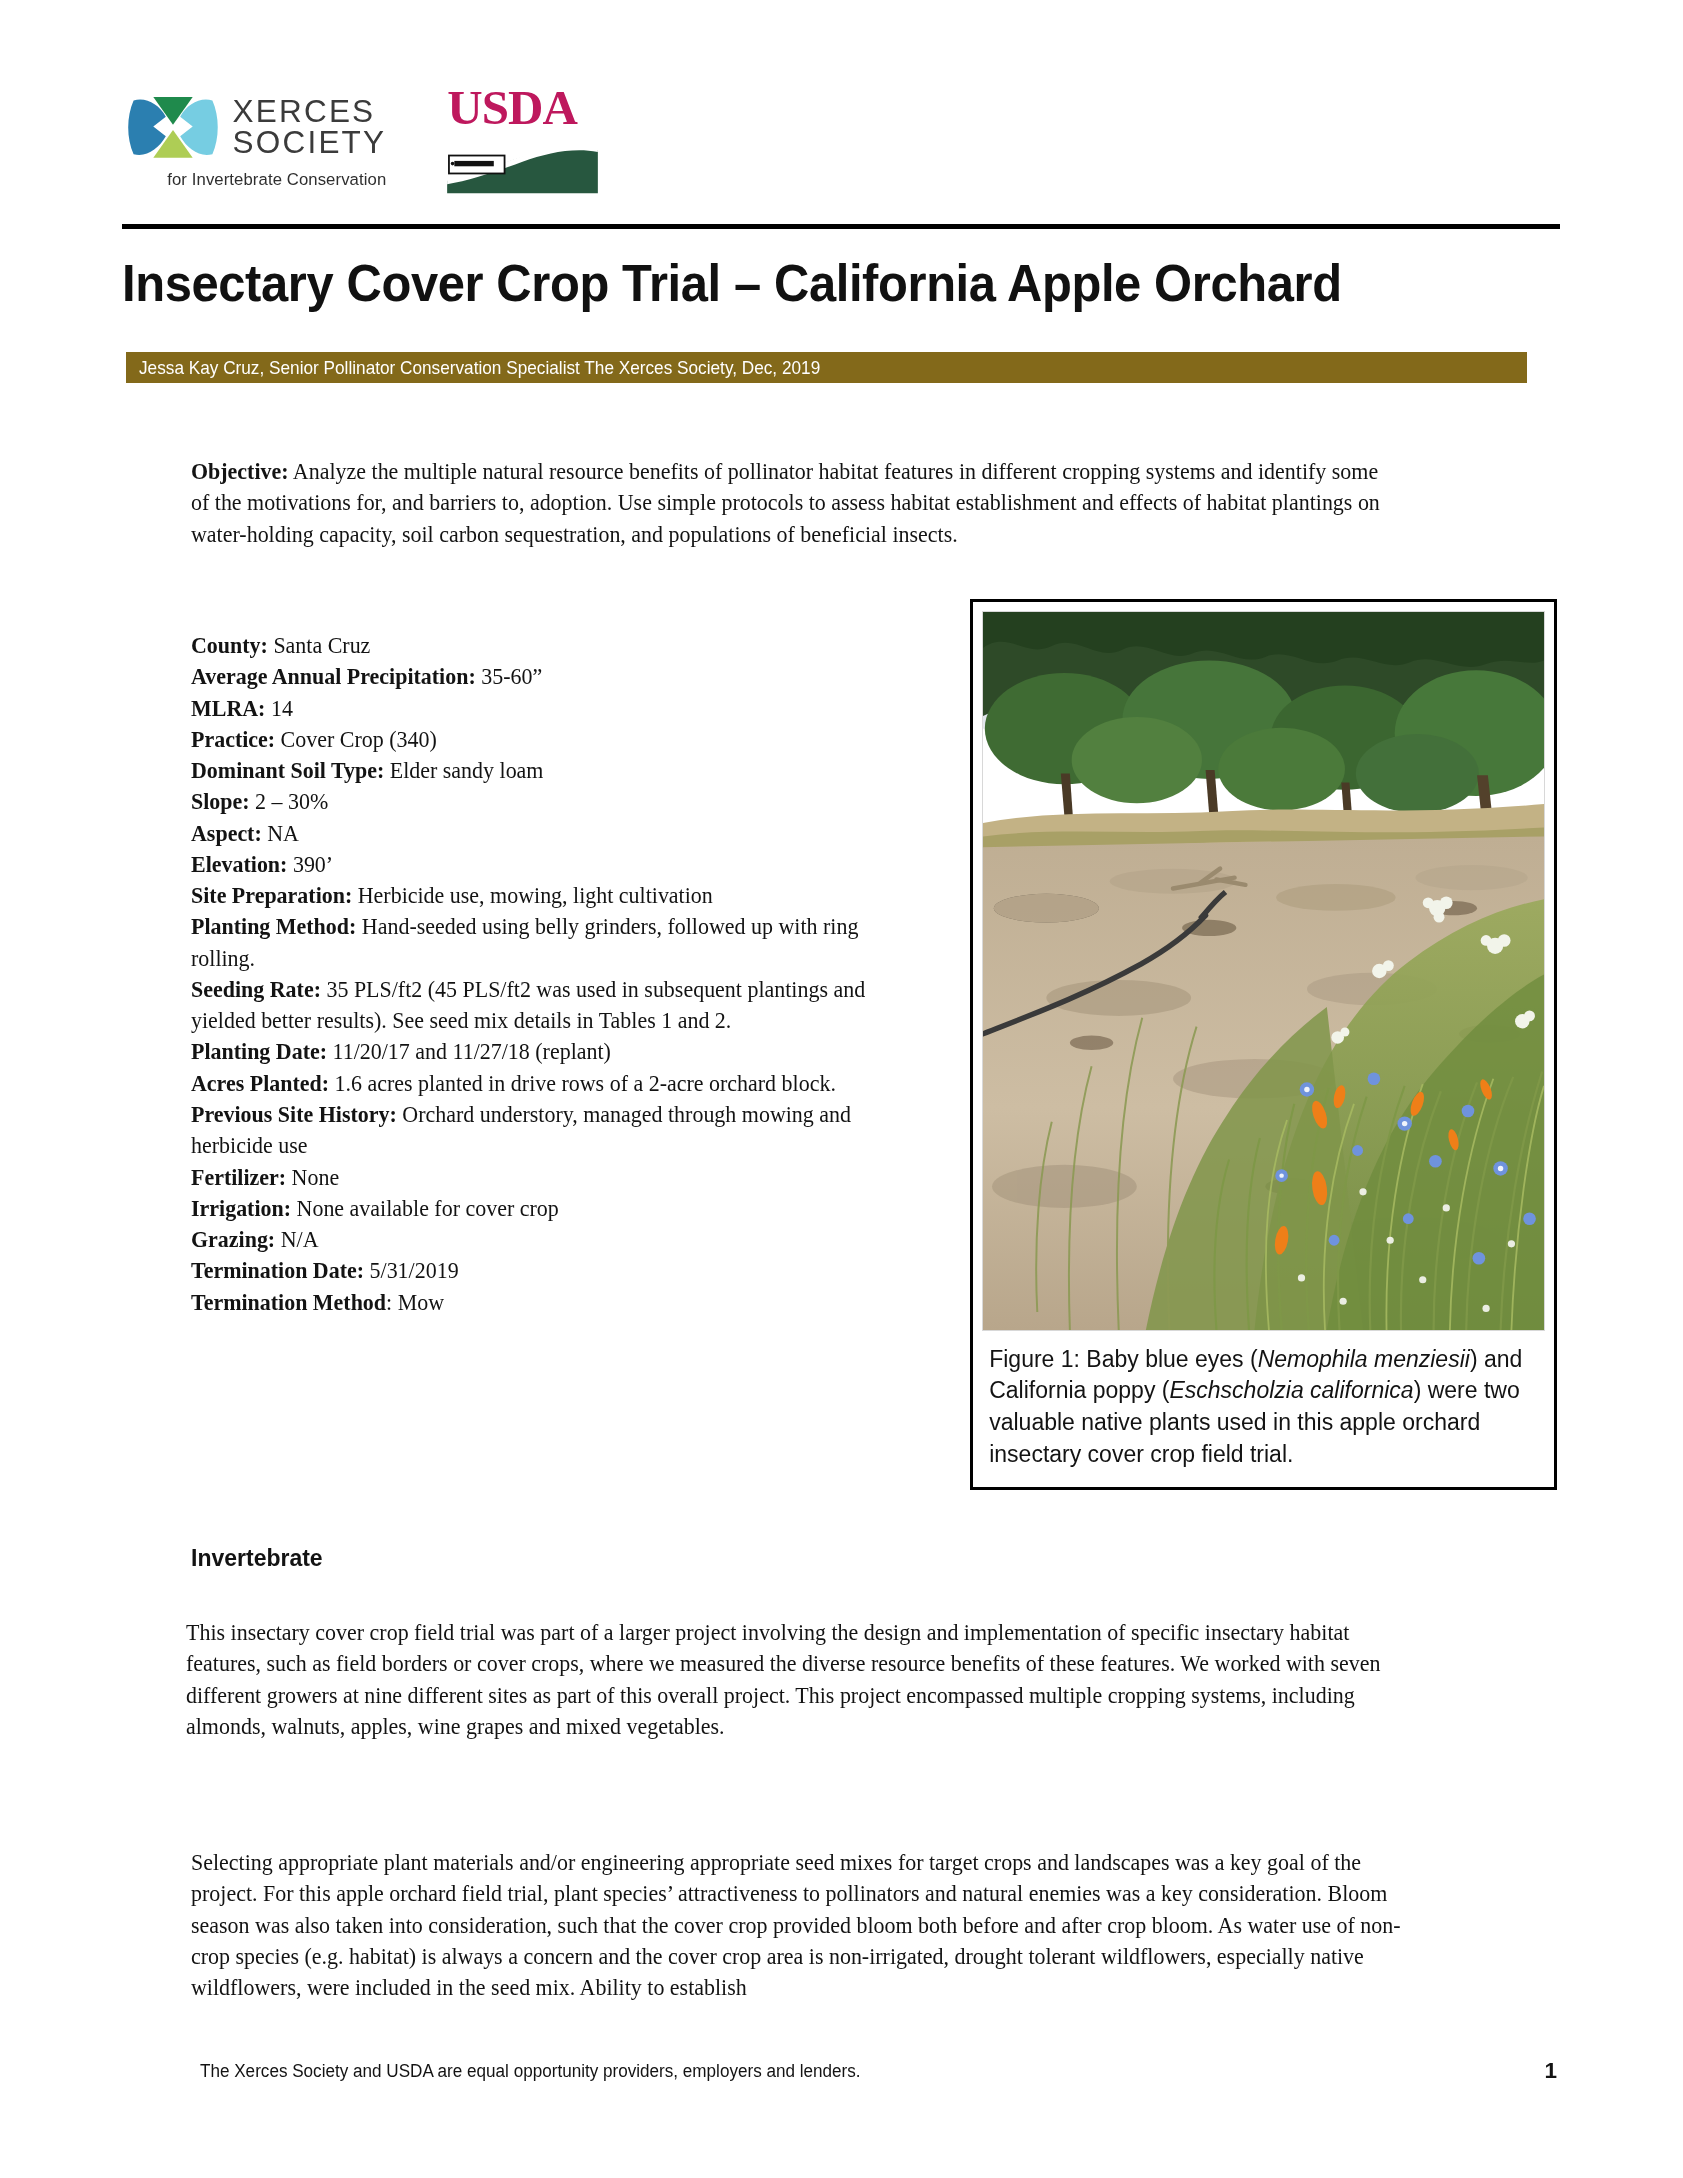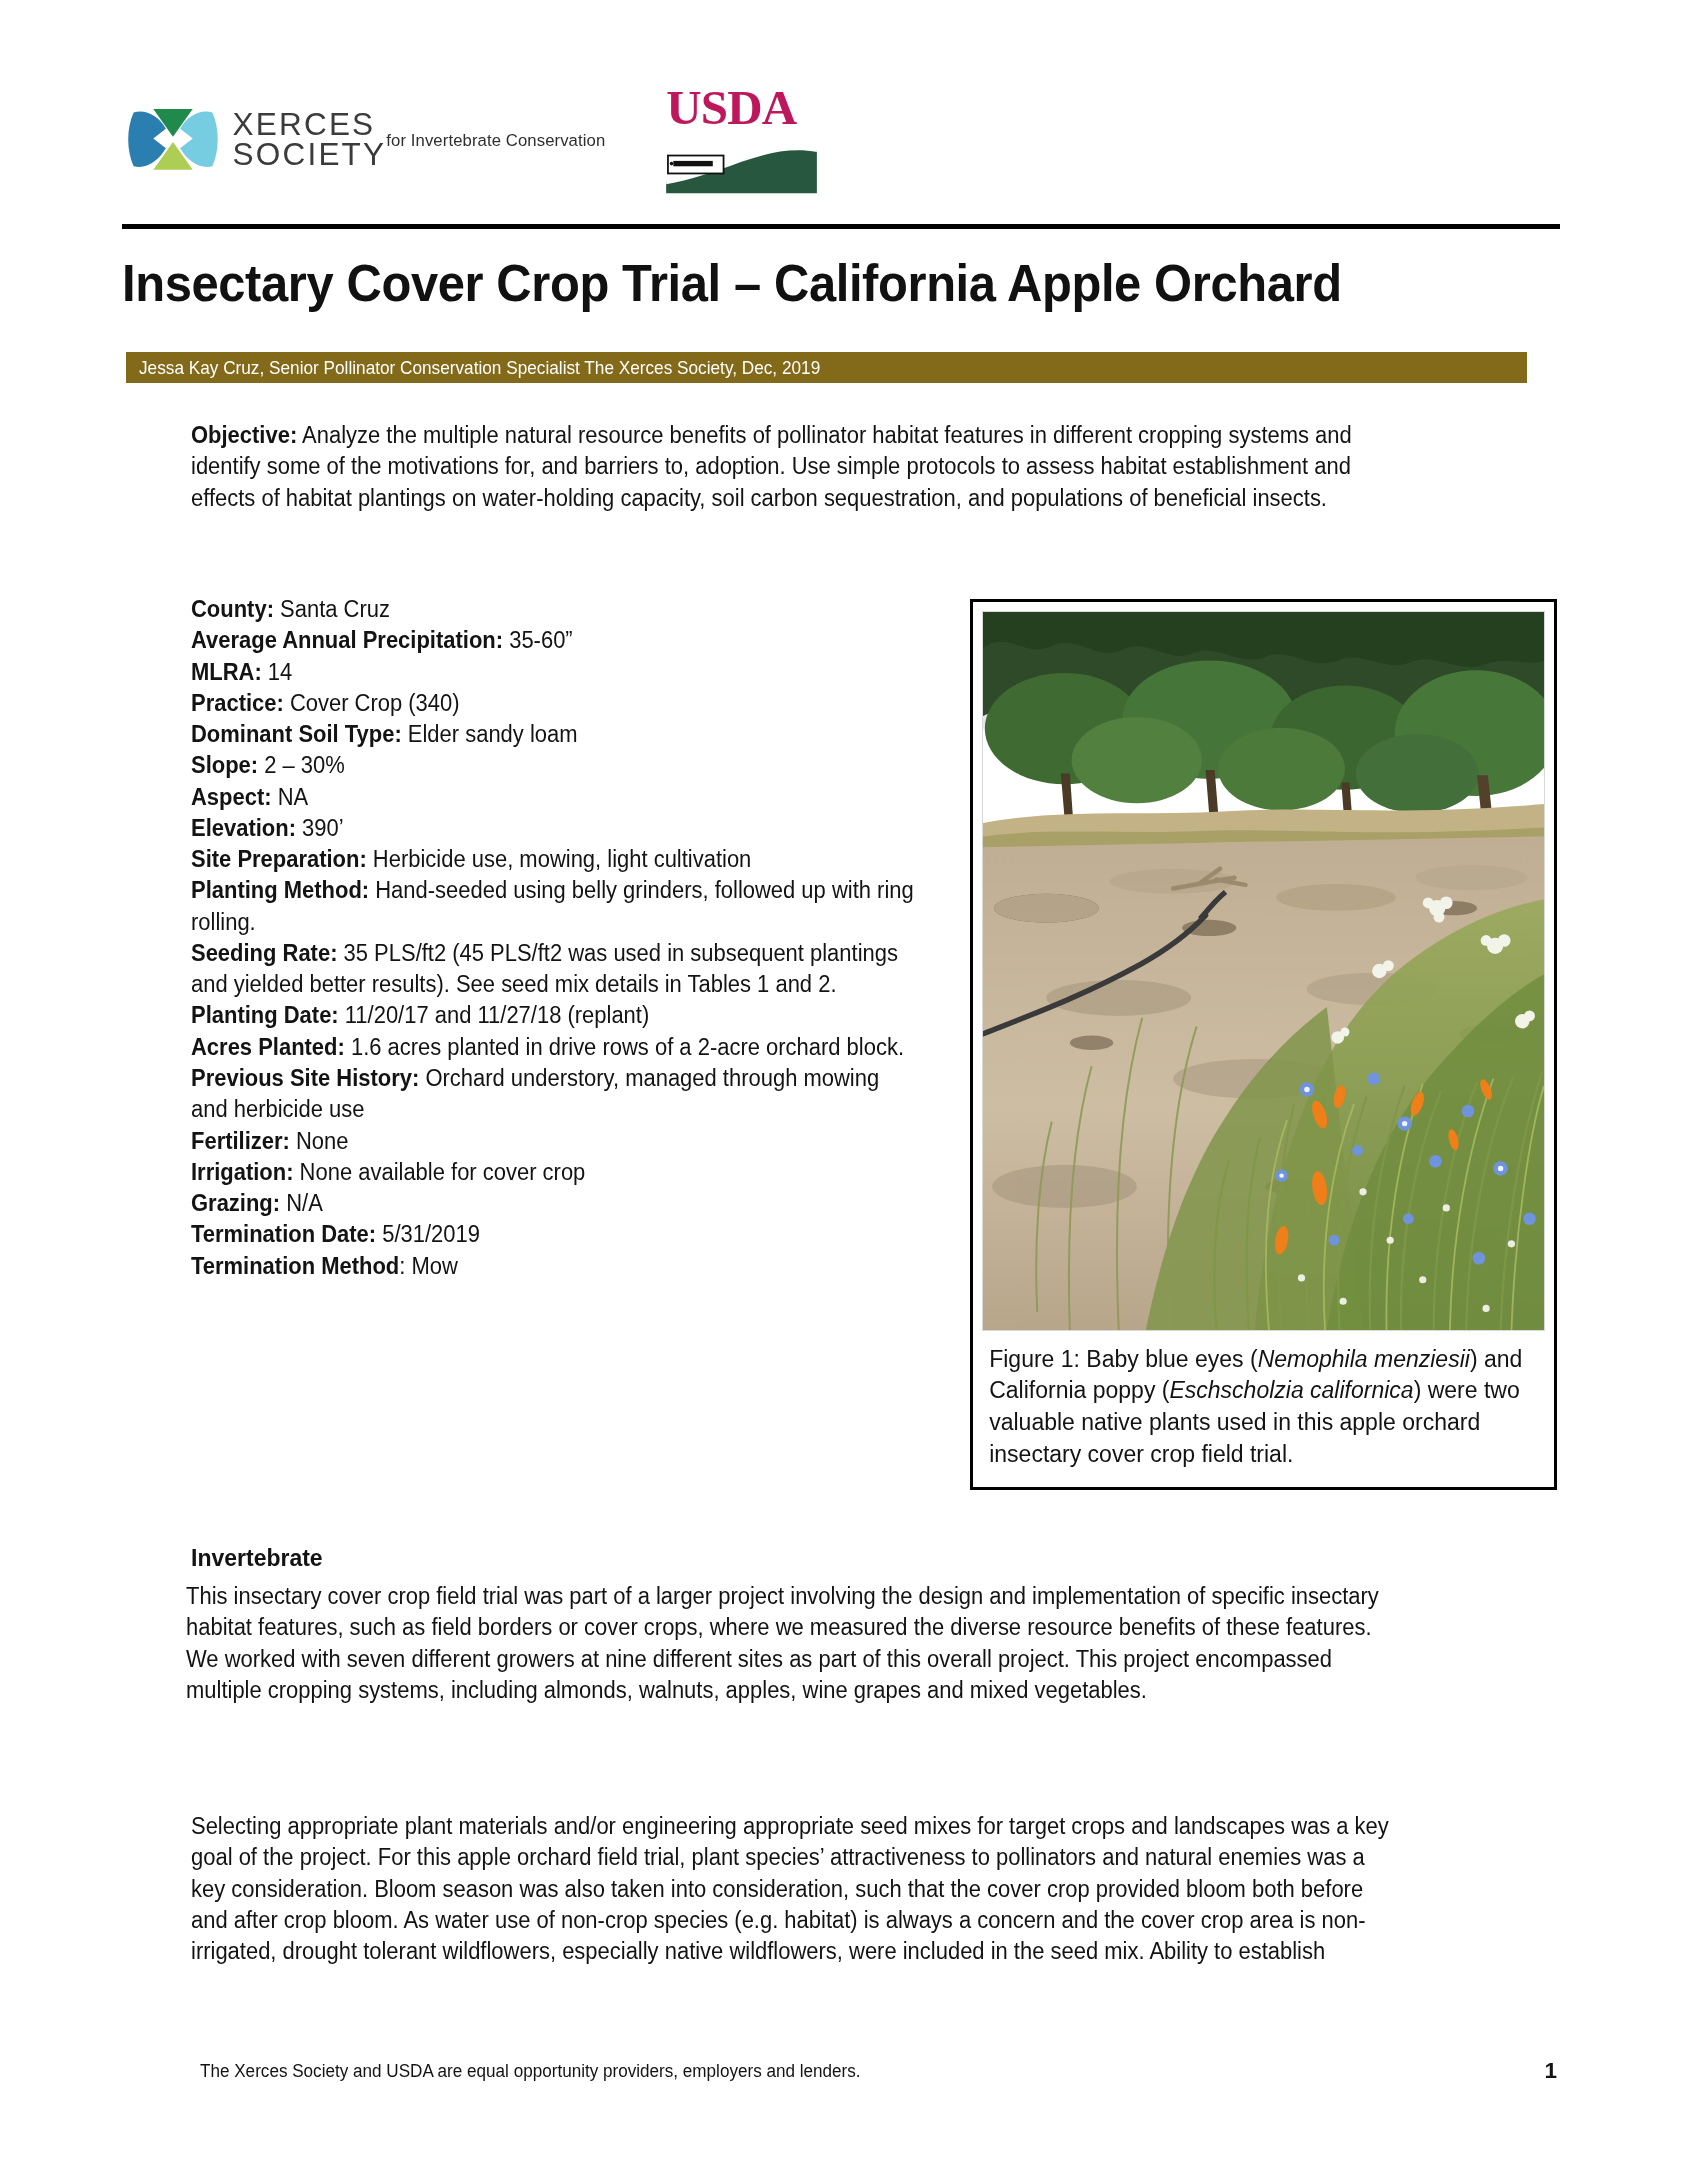--- a/index.html
+++ b/index.html
@@ -17,21 +17,21 @@
   .page { position: relative; width: 1683px; height: 2178px; padding: 0; }
 
   
   .logo-row {
     position: absolute;
     left: 126px; top: 83px;
     display: flex;
     align-items: center;
     gap: 61px;
   }
-  .xerces-logo { display: flex; flex-direction: row; align-items: center; }
+  .xerces-logo { display: flex; flex-direction: column; align-items: flex-end; }
   .xerces-top { display: flex; align-items: center; gap: 12.6px; }
   .xerces-mark { width: 94px; height: 77px; display: block; }
   .xerces-word { display: flex; flex-direction: column; line-height: 0.96; }
   .xerces-word span {
     font-family: "Liberation Sans", sans-serif;
     font-size: 31.5px;
     letter-spacing: 2.2px;
     color: #3b3b3b;
     font-weight: 400;
   }
@@ -92,21 +92,22 @@
     transform: scaleX(0.93);
     transform-origin: left center;
     white-space: nowrap;
   }
 
   
   .body-col {
     font-size: 23px;
     line-height: 1.36;
     color: #131313;
-    font-family: Liberation Sans, sans-serif;
+    font-family: Liberation Serif, serif;
+    margin-top: 36px;
   }
   .body-col b { font-weight: 700; }
   .squeeze { display: block; transform: scaleX(0.955); transform-origin: left top; }
 
   
   .objective {
     position: absolute;
     left: 191px; top: 420px;
     width: 1260px;
   }

